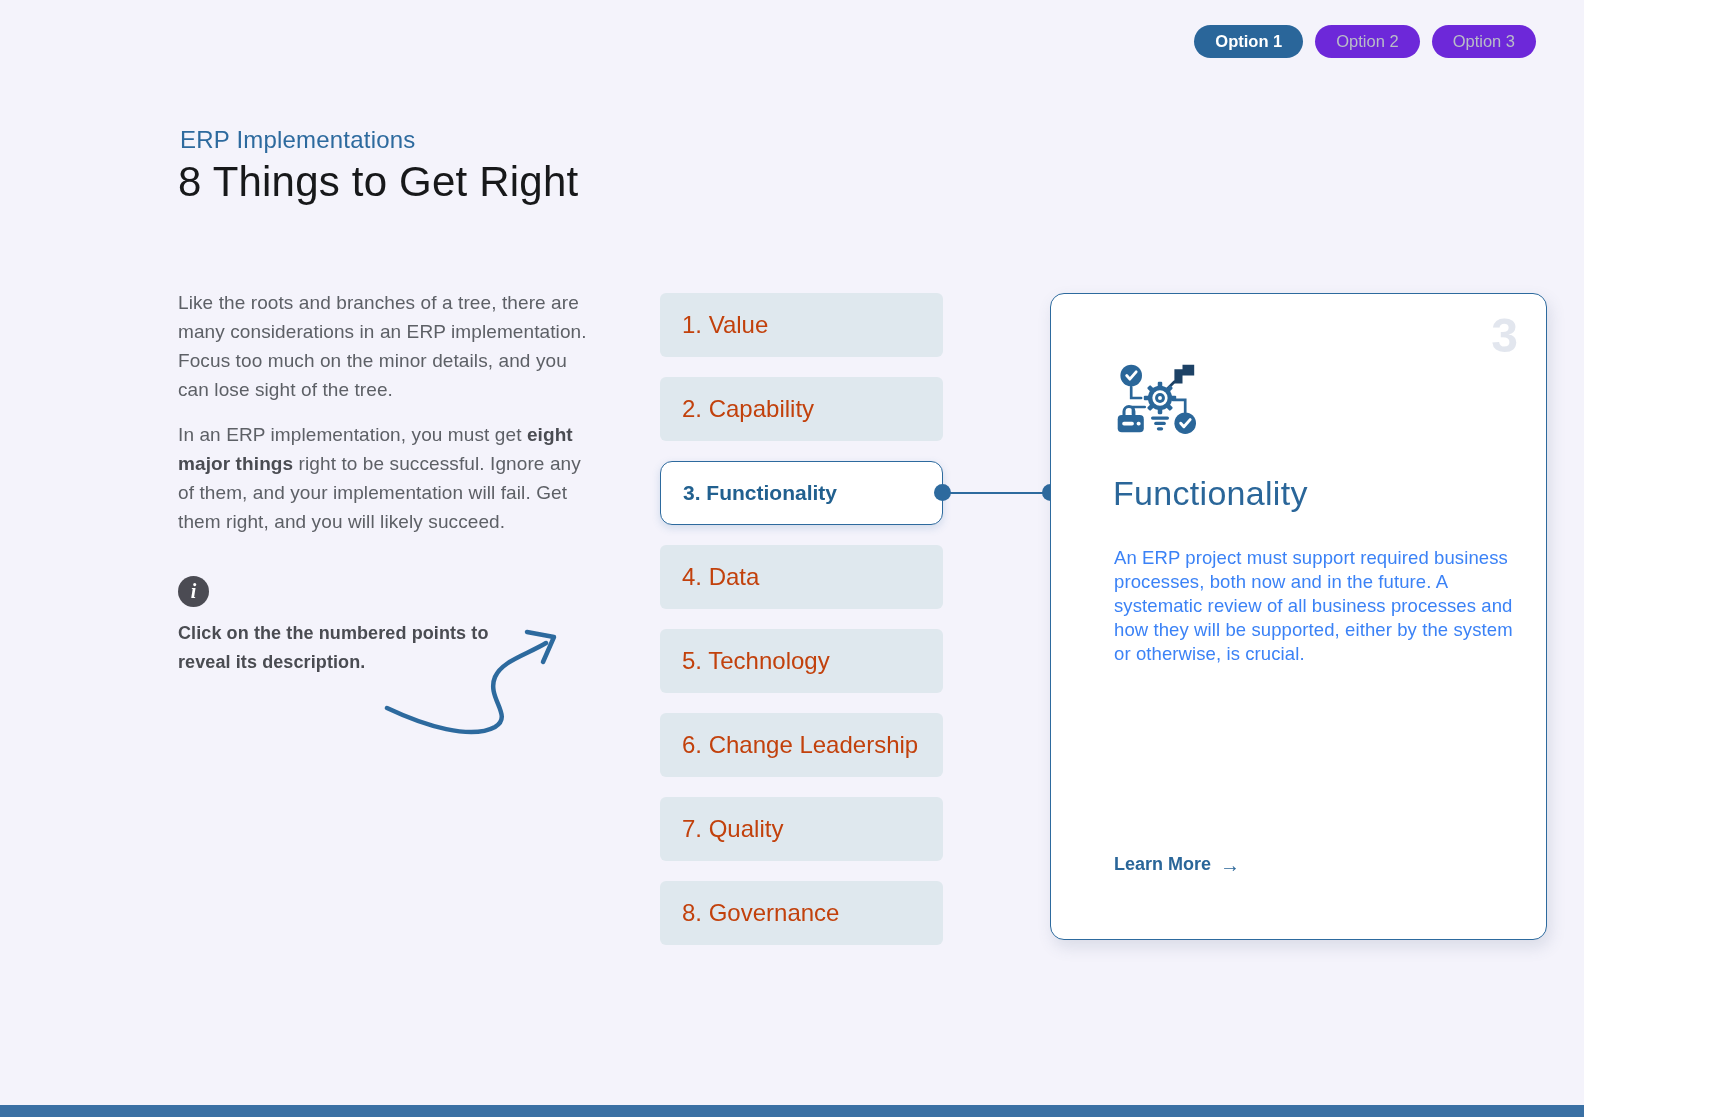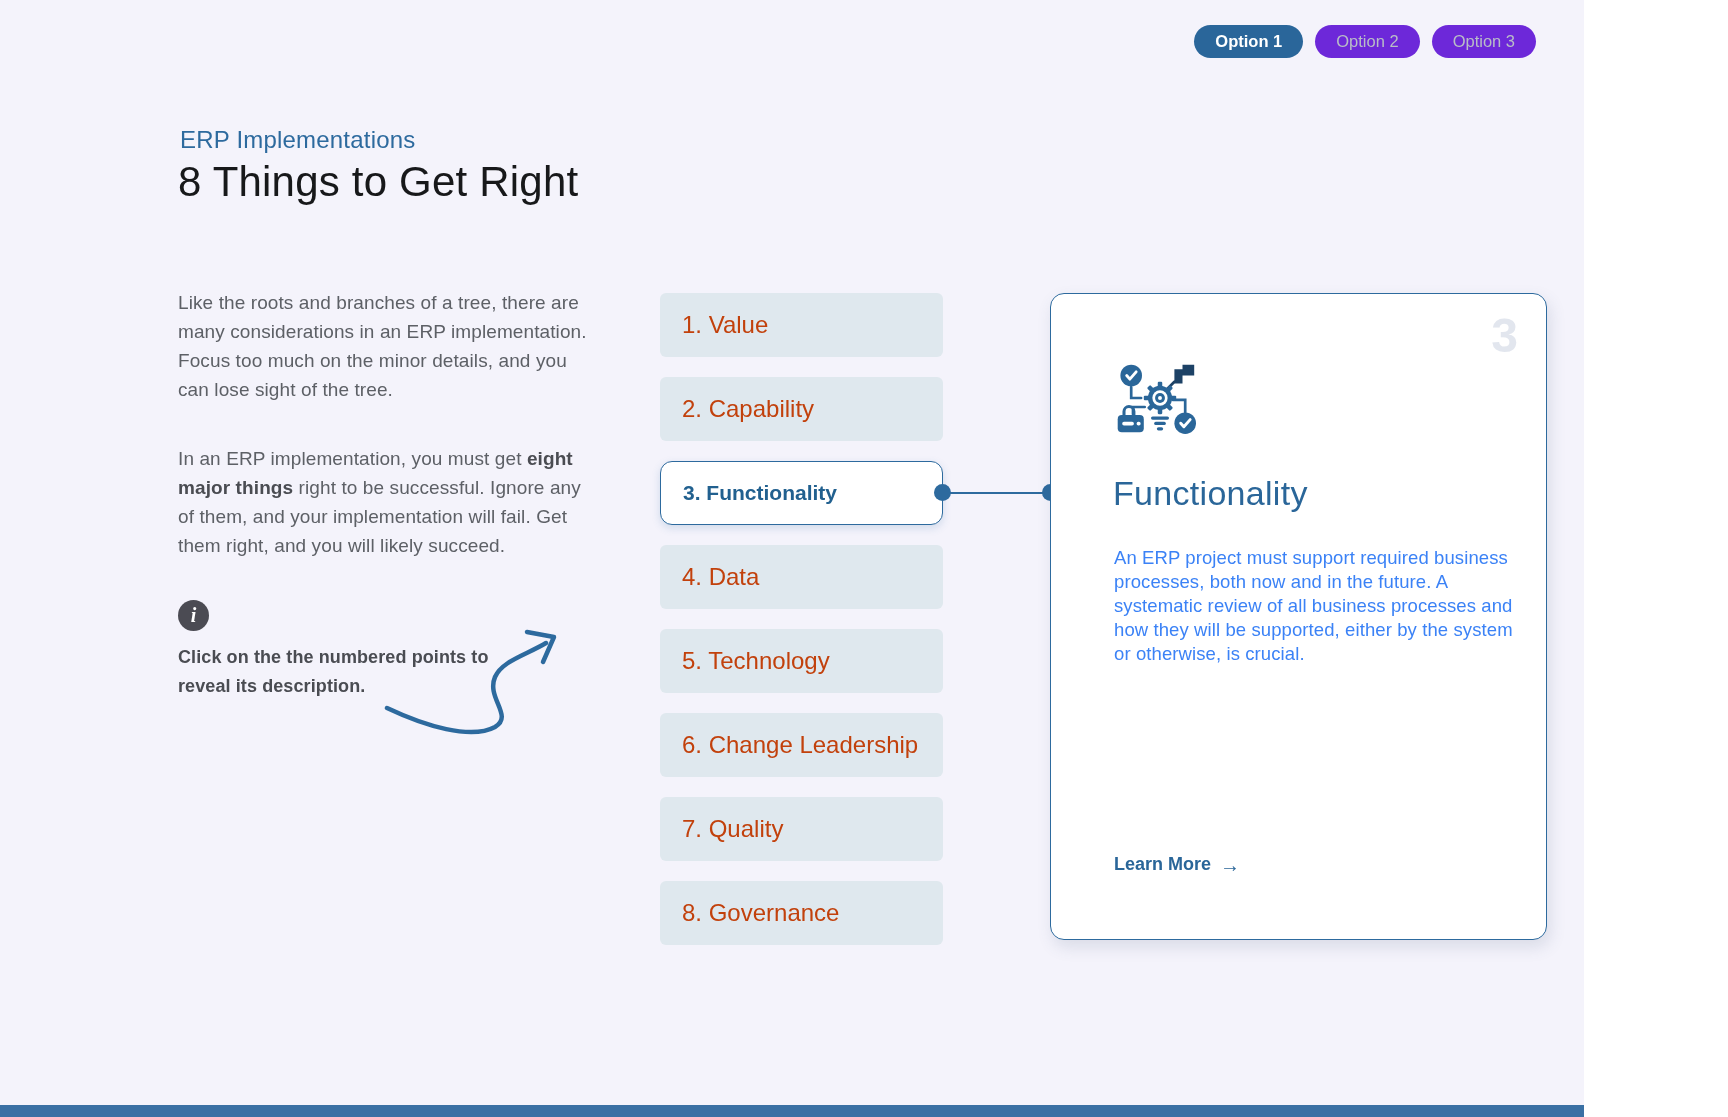--- a/index.html
+++ b/index.html
@@ -13,21 +13,21 @@
          display:flex; align-items:center; justify-content:center; border:none;
          background:#6d28d9; color:#b9bdc7; cursor:pointer; font-family:inherit; }
   .opt.active { background:#2a669a; color:#ffffff; font-weight:bold; }
 
   
   .eyebrow { position:absolute; left:180px; top:126px; font-size:24px; color:#2d6a9e; font-weight:500; letter-spacing:.2px; }
   .main-title { position:absolute; left:178px; top:158px; font-size:42px; font-weight:normal; color:#17181a; letter-spacing:.2px; }
 
   
   .intro { position:absolute; left:178px; top:288px; width:422px; color:#5d6066; font-size:19px; line-height:29px; letter-spacing:.1px; }
-  .intro p + p { margin-top:40px; }
+  .intro p + p { margin-top:16px; }
   .intro b { color:#4a4c52; }
   .info-icon { margin-top:40px; width:31px; height:31px; border-radius:50%; background:#4b4b53;
                color:#fff; display:flex; align-items:center; justify-content:center;
                font-family:"Liberation Serif","DejaVu Serif",serif; font-style:italic; font-weight:bold; font-size:20px; }
   .note { margin-top:12px; width:318px; font-weight:bold; color:#4a4c52; font-size:18px; line-height:29px; }
 
   
   .doodle { position:absolute; left:383px; top:622px; width:200px; height:132px; }
 
   

